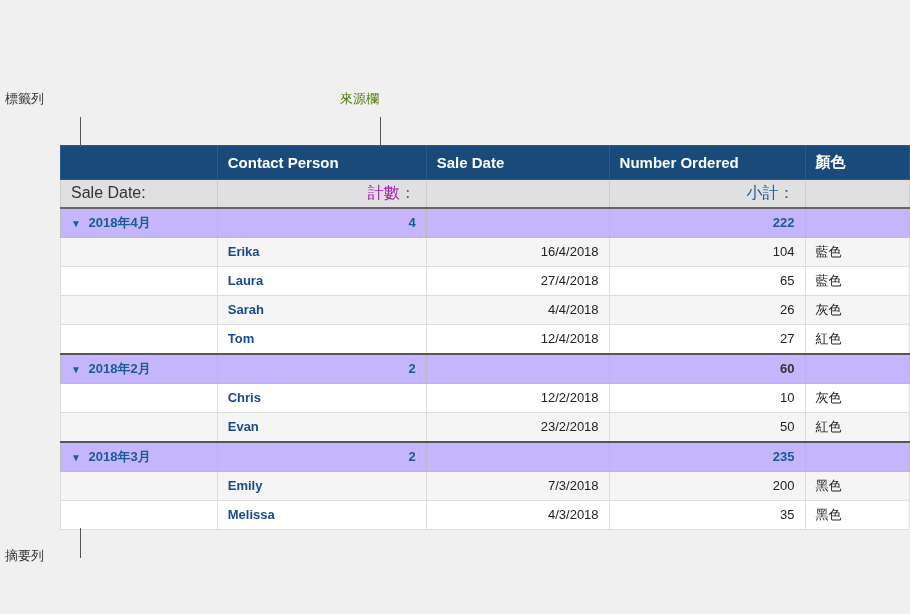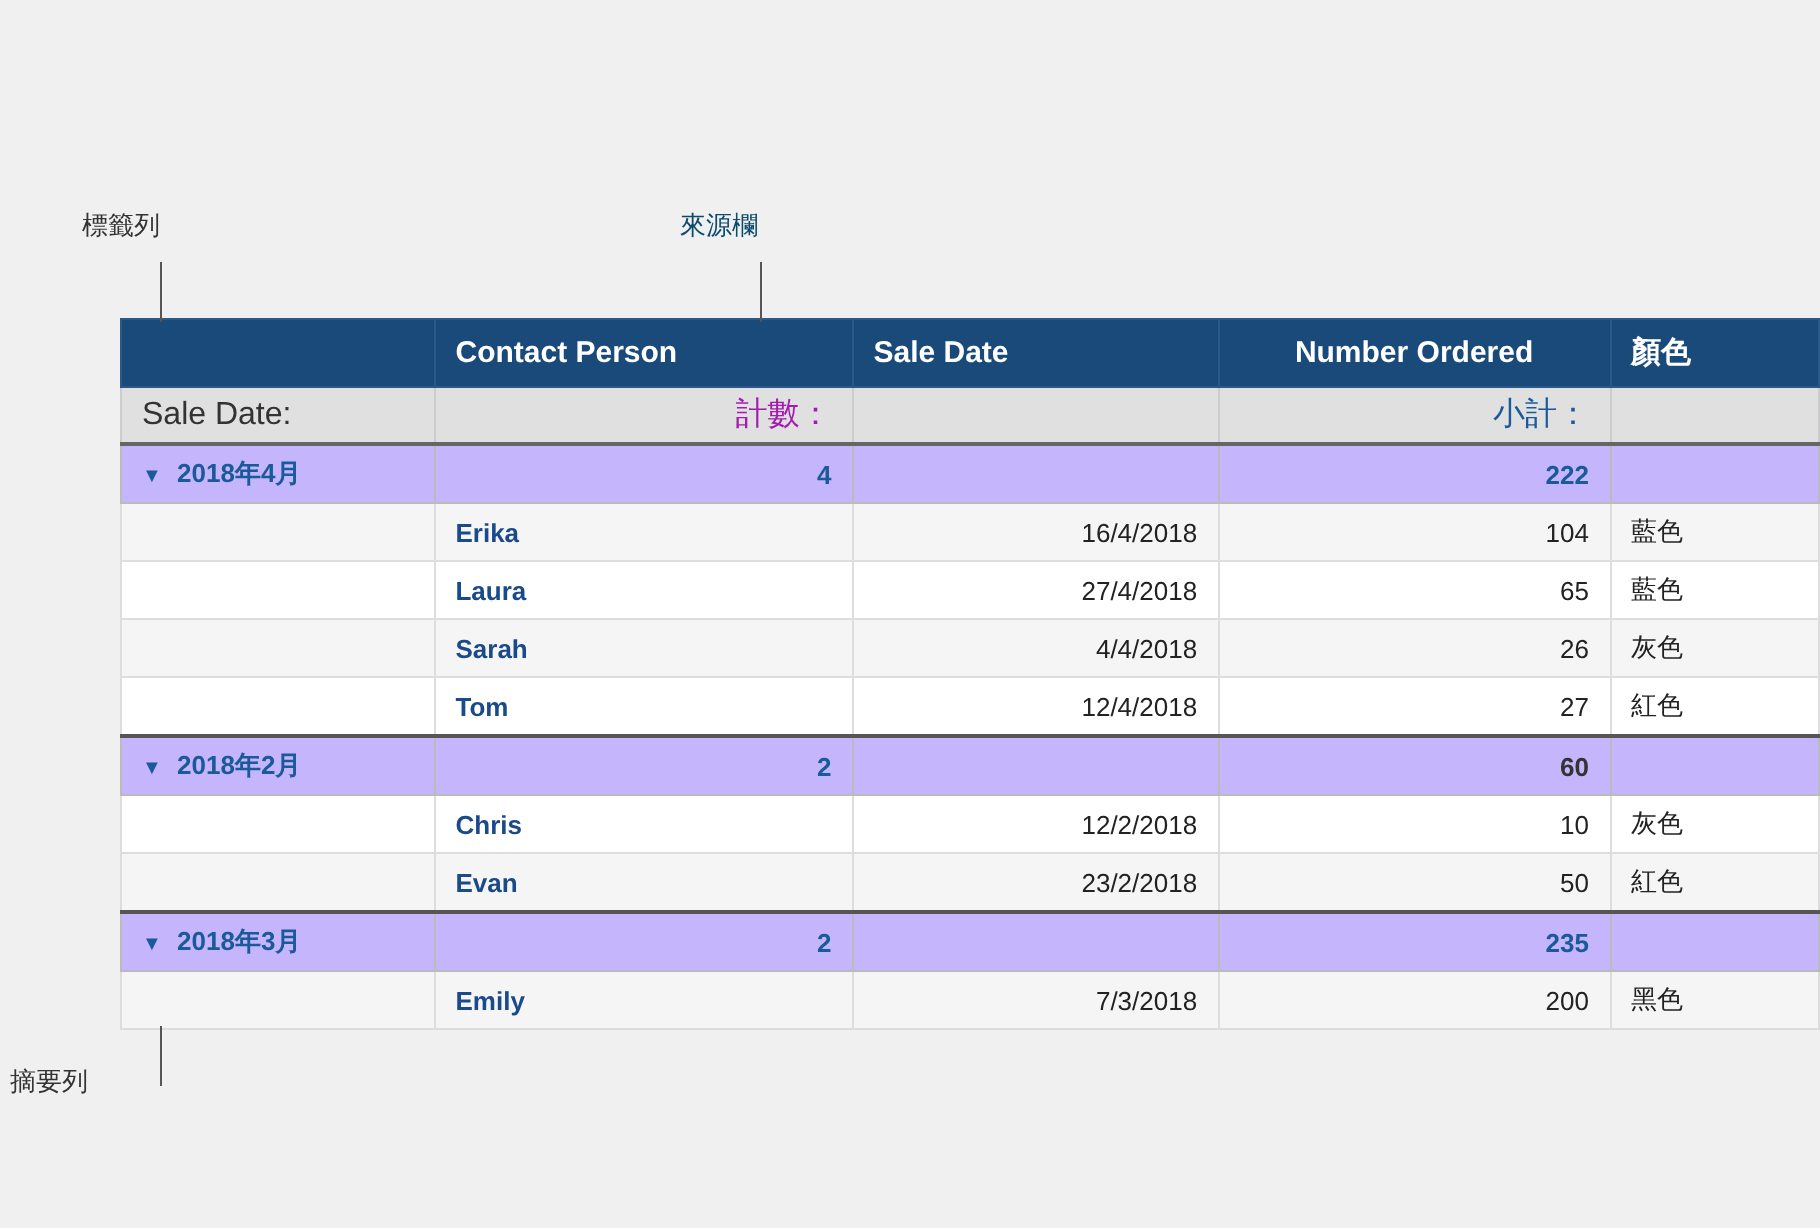--- a/index.html
+++ b/index.html
@@ -23,29 +23,28 @@
       margin-left: 60px;
     }
 
     
     .label-biaojianlie {
       position: absolute;
       top: -55px;
       left: -55px;
       font-size: 13px;
       color: #333;
-      margin-left: 36px;
     }
 
     .label-laiyuanlan {
       position: absolute;
       top: -55px;
       left: 280px;
       font-size: 13px;
-      color: #0c4a6e;
+      color: #4d7c0f;
     }
 
     .label-zhaiyaoli {
       position: absolute;
       bottom: -35px;
       left: -55px;
       font-size: 13px;
       color: #333;
     }
 
@@ -101,21 +100,20 @@
       min-width: 120px;
     }
     th:nth-child(2) {
       width: 160px;
     }
     th:nth-child(3) {
       width: 140px;
     }
     th:nth-child(4) {
       width: 150px;
-      text-align: center;
     }
     th:nth-child(5) {
       width: 80px;
     }
 
     
     .group-header td {
       background: #c4b5fd;
       color: #1a5a9a;
       font-weight: bold;
@@ -279,16 +277,23 @@
     <td class="align-right" style="text-align:right; color:#1a5a9a;">235</td>
     <td></td>
   </tr>
         <tr class="data-row">
       <td></td>
       <td class="name-cell">Emily</td>
       <td class="align-right" style="text-align:right;">7/3/2018</td>
       <td class="align-right" style="text-align:right;">200</td>
       <td>黑色</td>
     </tr>
+        <tr class="data-row">
+      <td></td>
+      <td class="name-cell">Melissa</td>
+      <td class="align-right" style="text-align:right;">4/3/2018</td>
+      <td class="align-right" style="text-align:right;">35</td>
+      <td>黑色</td>
+    </tr>
       </tbody>
   </table>
 
 </div>
 
 </body></html>

